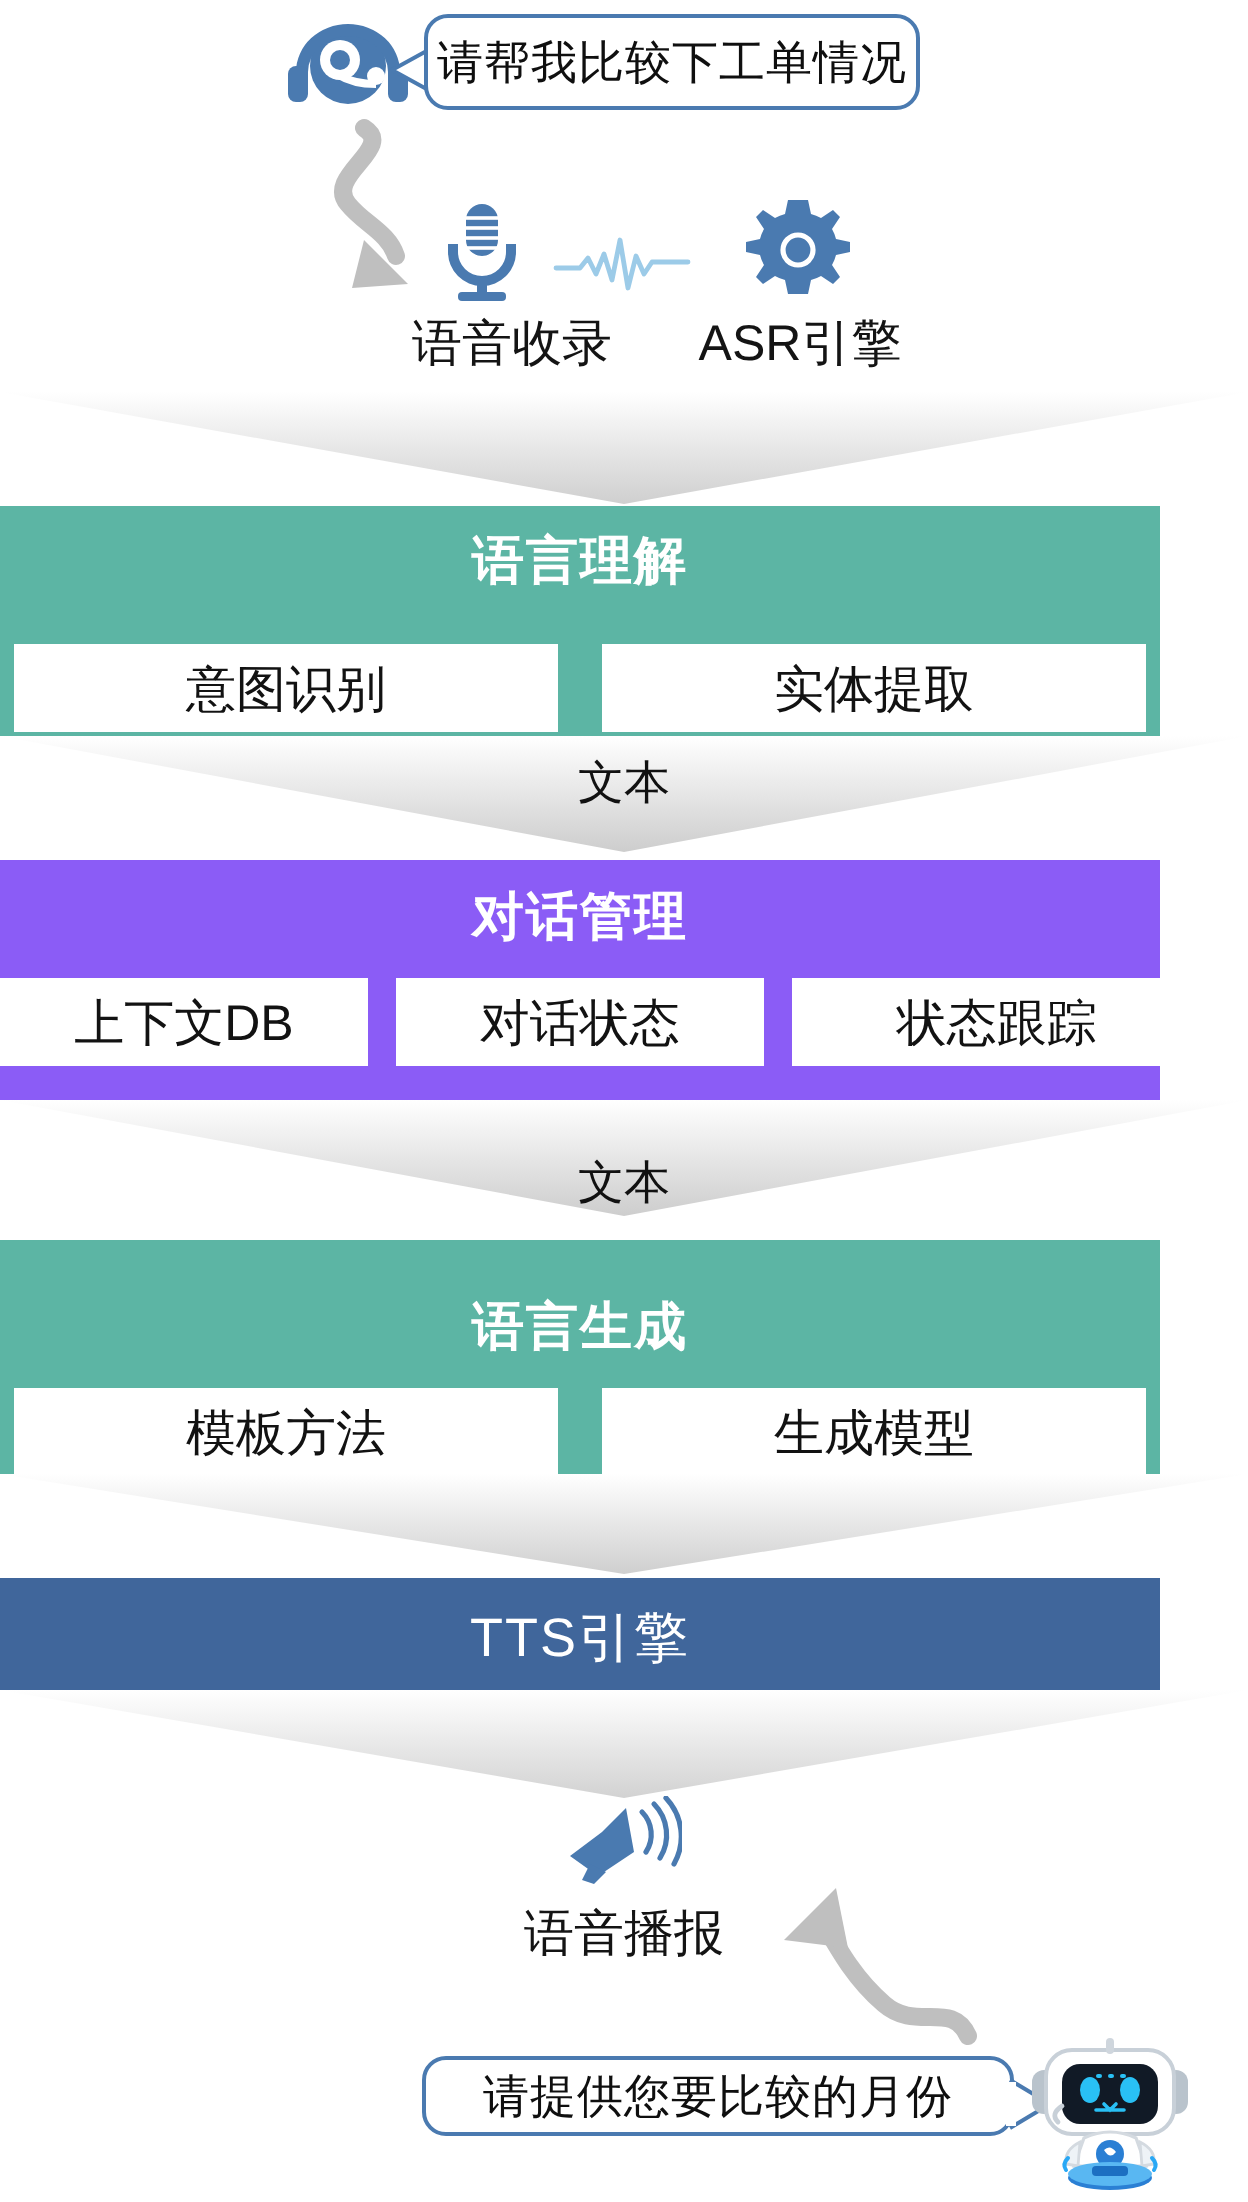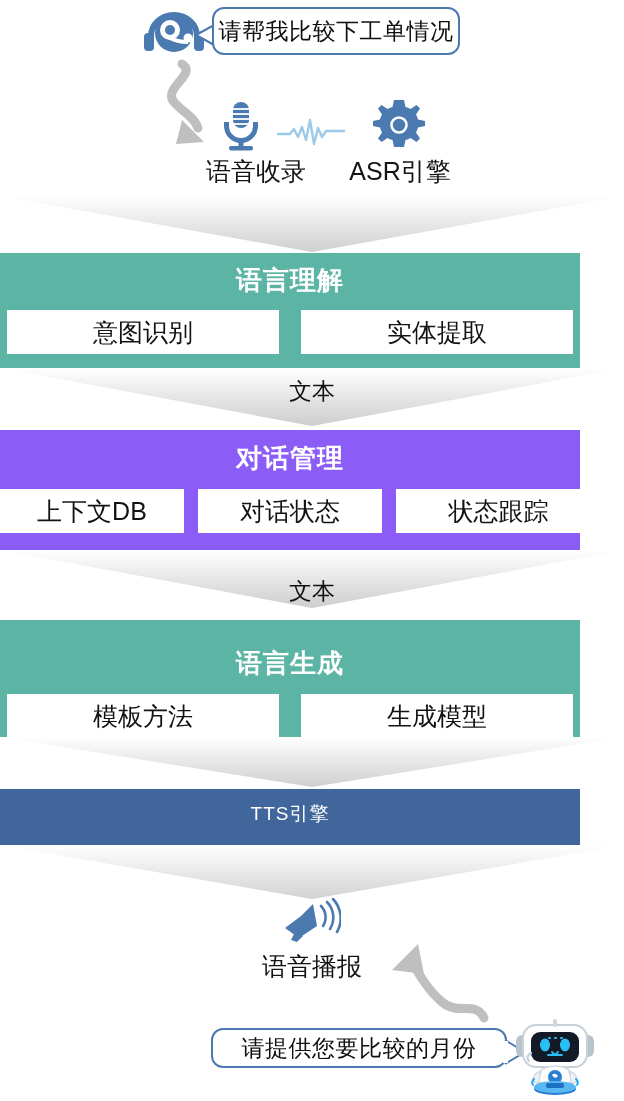--- a/index.html
+++ b/index.html
@@ -133,21 +133,21 @@
     font-size: 25px;
     color: #121212;
     box-sizing: border-box;
   }
   .band-green { background: #5cb5a4; }
   .band-blue  { background: #8b5cf6; }
   .band-tts   { background: #40669b; }
 
   .band-tts .band-title {
     font-weight: normal;
-    font-size: 19px;
+    font-size: 27px;
   }
 
   
   .icon-speaker {
     position: absolute;
     left: 283px; top: 898px;
     width: 58px; height: 44px;
   }
   .label-broadcast {
     position: absolute;
@@ -273,21 +273,21 @@
           <stop offset="0%" stop-color="#ffffff"></stop>
           <stop offset="100%" stop-color="#cfcfcf"></stop>
         </linearGradient>
       </defs>
       <path d="M0 0 H624 L312 56 Z" fill="url(#chevGradA)"></path>
     </svg>
   </div>
 
   <div class="band band-green" style="top:253px;height:115px;">
     <div class="band-title" style="margin-top:10px;">语言理解</div>
-    <div class="band-boxes" style="margin-top:12px;">
+    <div class="band-boxes" style="margin-top:24px;">
       <div class="band-box" style="width:272px;height:44px;margin-right:22px;">意图识别</div>
       <div class="band-box" style="width:272px;height:44px;">实体提取</div>
     </div>
   </div>
 
   <div class="chevron" style="top:368px;height:60px;">
     <svg viewBox="0 0 624 60" width="624" height="60">
       <defs>
         <linearGradient id="chevGradB" x1="0" y1="0" x2="0" y2="1">
           <stop offset="0%" stop-color="#ffffff"></stop>

